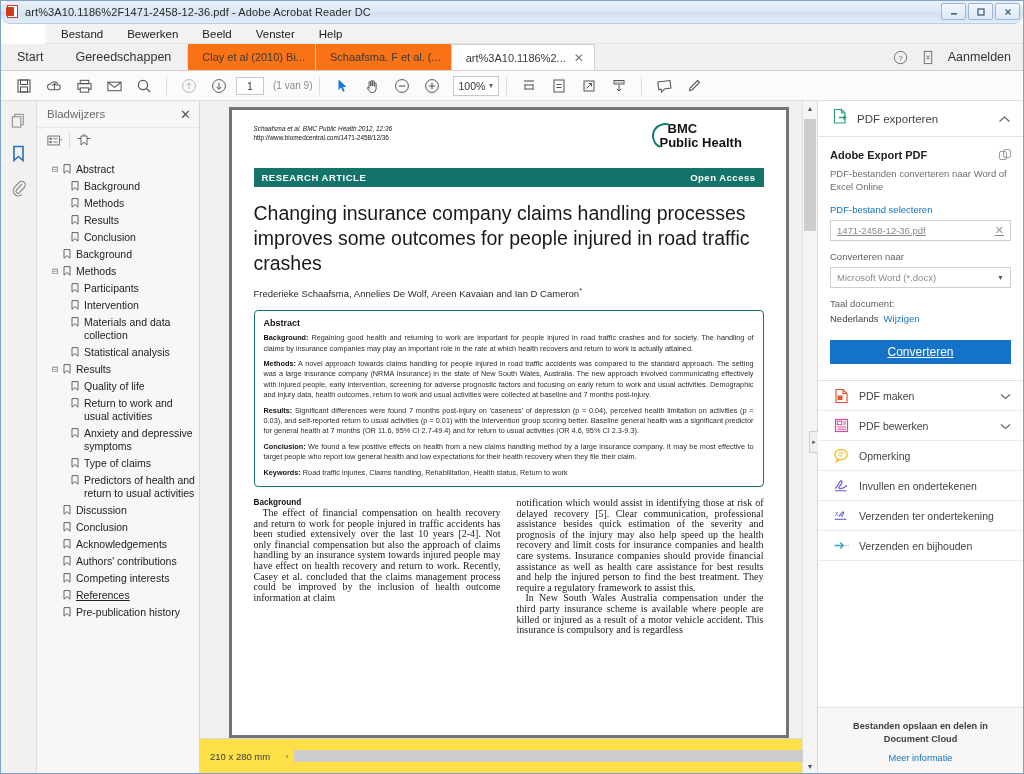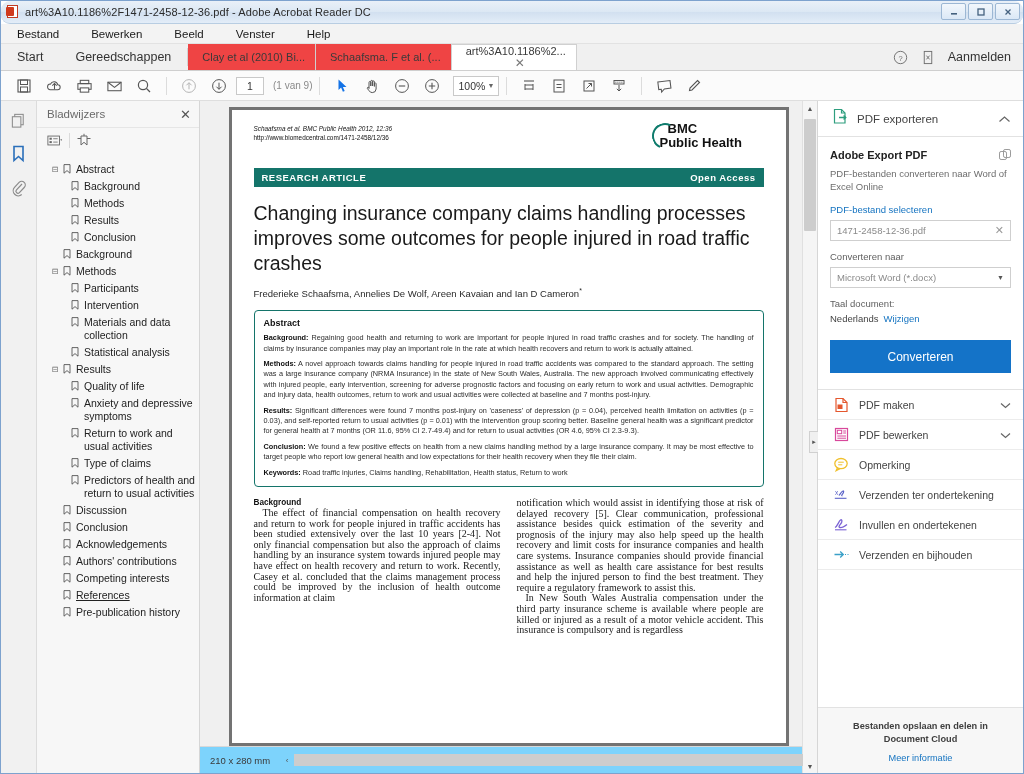--- a/index.html
+++ b/index.html
@@ -60,22 +60,23 @@
     display: flex; align-items: center; justify-content: center;
   }
   .winbtn svg { display: block; }
 
   
   .menubar {
     height: 20px;
     background: #f3f3f3;
     border-bottom: 1px solid #e2e2e2;
     display: flex; align-items: center;
-    padding-left: 8px; gap: 16px;
+    padding-left: 8px; gap: 8px;
     flex: none;
+    margin-left: 44px;
   }
   .menuitem {
     font-size: 11.5px; color: #1a1a1a;
     padding: 2px 8px;
     white-space: nowrap;
   }
 
   
   .tabbar {
     height: 27px;
@@ -89,30 +90,29 @@
     display: flex; align-items: center;
     padding: 0 16px;
     font-size: 12.5px; color: #333;
     background: #f0f0f0;
   }
   .tabsep { width: 1px; background: #d3d3d3; margin: 4px 0; }
   .doctab {
     display: flex; align-items: center;
     padding: 0 10px 0 14px;
     font-size: 11px; color: #3a3a3a;
-    background: #ef4444;
+    background: #f97316;
     border-right: 1px solid #d0d0d0;
     min-width: 120px;
     max-width: 160px;
     white-space: nowrap; overflow: hidden;
   }
   .doctab.active {
     background: #ffffff;
     border-top: 1px solid #d0d0d0;
-    flex-direction: column;
   }
   .doctab .tx { overflow: hidden; text-overflow: ellipsis; }
   .doctab .cls {
     margin-left: 8px; font-size: 12px; color: #777;
     line-height: 1;
   }
   .tabspacer { flex: 1; }
   .tabright {
     display: flex; align-items: center; gap: 13px;
     padding-right: 12px;
@@ -321,21 +321,21 @@
   .vsarrow { height: 14px; width: 15px; display:flex; align-items:center; justify-content:center; color:#555; font-size:7px; }
   .vstrack { flex: 1; width: 15px; position: relative; }
   .vsthumb {
     position: absolute; left: 1px; top: 4px;
     width: 12px; height: 112px;
     background: #cdcdcd; border-radius: 1px;
   }
 
   
   .statusbar {
-    height: 27px; background: #7dd3fc;
+    height: 35px; background: #fde047;
     border-top: 1px solid #d8d8d8;
     display: flex; align-items: center;
     flex: none;
   }
   .sb-size {
     font-size: 9.5px; color: #3a3a3a;
     padding: 0 10px; white-space: nowrap;
   }
   .sb-arrow { width: 14px; text-align: center; font-size: 8px; color: #555; }
   .sb-track { flex: 1; height: 12px; background: #e7e7e7; position: relative; }
@@ -363,39 +363,40 @@
   }
   .tp-card .h { font-size: 11px; font-weight: bold; color: #222; }
   .tp-card .copyic { position: absolute; right: 11px; top: 11px; color: #9a9a9a; }
   .tp-card .sub { font-size: 9.5px; color: #6d6d6d; line-height: 13px; margin-top: 6px; }
   .tp-link { font-size: 9.5px; color: #1473c0; margin-top: 11px; }
   .tp-input {
     margin-top: 5px; height: 21px;
     border: 1px solid #cfcfcf; background: #fff;
     display: flex; align-items: center;
     padding: 0 6px;
-    font-size: 9.5px; color: #8a8a8a;
+    font-size: 9.5px; color: #8a8a8a; text-decoration: underline;
   }
   .tp-input .cl { margin-left: auto; color: #9a9a9a; font-size: 11px; }
   .tp-lbl { font-size: 9.5px; color: #5f5f5f; margin-top: 10px; }
   .tp-select {
     margin-top: 5px; height: 21px;
     border: 1px solid #cfcfcf; background: #fff;
     display: flex; align-items: center;
     padding: 0 6px;
     font-size: 9.5px; color: #8a8a8a;
   }
   .tp-select .ar { margin-left: auto; font-size: 7px; color: #555; }
   .tp-langrow { font-size: 9.5px; color: #444; margin-top: 4px; }
   .tp-langrow a { color: #1473c0; margin-left: 5px; }
   .tp-btn {
-    margin-top: 16px; height: 33px;
+    margin-top: 16px; height: 24px;
     background: #1473c8; color: #fff;
     display: flex; align-items: center; justify-content: center;
     font-size: 12px;
+    text-decoration: underline;
   }
   .tp-list { background: #fff; flex: 1; }
   .tp-row {
     height: 30px; display: flex; align-items: center;
     padding: 0 12px 0 14px;
     border-bottom: 1px solid #ececec;
     font-size: 10.5px; color: #444;
   }
   .tp-row .ic { width: 18px; display: flex; align-items: center; justify-content: center; flex: none; }
   .tp-row .lb { margin-left: 9px; }
@@ -754,29 +755,29 @@
               </svg>
             </span>
             <span class="bmlabel">Quality of life</span>
           </div>
           <div class="bmrow lvl1">
             <span class="bmicon">
               <svg width="8" height="10" viewBox="0 0 8 10">
                 <path d="M1 0.6 h6 v8.6 l-3 -2.6 l-3 2.6 z" fill="none" stroke="#555" stroke-width="0.9"></path>
               </svg>
             </span>
+            <span class="bmlabel">Return to work and usual activities</span>
+          </div>
+          <div class="bmrow lvl1">
+            <span class="bmicon">
+              <svg width="8" height="10" viewBox="0 0 8 10">
+                <path d="M1 0.6 h6 v8.6 l-3 -2.6 l-3 2.6 z" fill="none" stroke="#555" stroke-width="0.9"></path>
+              </svg>
+            </span>
             <span class="bmlabel">Anxiety and depressive symptoms</span>
-          </div>
-          <div class="bmrow lvl1">
-            <span class="bmicon">
-              <svg width="8" height="10" viewBox="0 0 8 10">
-                <path d="M1 0.6 h6 v8.6 l-3 -2.6 l-3 2.6 z" fill="none" stroke="#555" stroke-width="0.9"></path>
-              </svg>
-            </span>
-            <span class="bmlabel">Return to work and usual activities</span>
           </div>
           <div class="bmrow lvl1">
             <span class="bmicon">
               <svg width="8" height="10" viewBox="0 0 8 10">
                 <path d="M1 0.6 h6 v8.6 l-3 -2.6 l-3 2.6 z" fill="none" stroke="#555" stroke-width="0.9"></path>
               </svg>
             </span>
             <span class="bmlabel">Type of claims</span>
           </div>
           <div class="bmrow lvl1">
@@ -984,35 +985,35 @@
                 <ellipse cx="8" cy="6.6" rx="6.2" ry="5.1" fill="none" stroke="#f0c02c" stroke-width="1.3"></ellipse>
                 <path d="M4.6 10.5 L3.2 13.6 L7 11.6" fill="none" stroke="#f0c02c" stroke-width="1.3"></path>
                 <path d="M5.2 5.2 L10.8 5.2 M5.2 7.8 L9.3 7.8" stroke="#f0c02c" stroke-width="1"></path>
               </svg>
           </span>
           <span class="lb">Opmerking</span>
         </div>
         <div class="tp-row">
           <span class="ic">
             <svg width="16" height="15" viewBox="0 0 16 15">
+                <path d="M2 10.5 c2.5 -1 3.5 -6 5.5 -7.5 c1.5 -1 2 1.5 0.5 3.5 c-1.5 2 -3 3.5 -1 4 c2 0.5 5 -1.5 7 -3" fill="none" stroke="#7b63d4" stroke-width="1.3"></path>
+                <path d="M2 12.8 L13.5 12.8" stroke="#7b63d4" stroke-width="1.1"></path>
+              </svg>
+          </span>
+          <span class="lb">Invullen en ondertekenen</span>
+        </div>
+        <div class="tp-row">
+          <span class="ic">
+            <svg width="16" height="15" viewBox="0 0 16 15">
                 <text x="2" y="8" font-size="6.5" fill="#5b63c8" font-family="Liberation Sans">x</text>
                 <path d="M6 8.5 c1.5 -2 2.5 -4 4 -4.5 c1 -0.3 0.8 1.5 -0.3 2.8 c-1 1.2 -1.5 2 -0.3 2" fill="none" stroke="#5b63c8" stroke-width="1.2"></path>
                 <path d="M1.8 11.3 L13.5 11.3" stroke="#5b63c8" stroke-width="1.1"></path>
               </svg>
           </span>
           <span class="lb">Verzenden ter ondertekening</span>
-        </div>
-        <div class="tp-row">
-          <span class="ic">
-            <svg width="16" height="15" viewBox="0 0 16 15">
-                <path d="M2 10.5 c2.5 -1 3.5 -6 5.5 -7.5 c1.5 -1 2 1.5 0.5 3.5 c-1.5 2 -3 3.5 -1 4 c2 0.5 5 -1.5 7 -3" fill="none" stroke="#7b63d4" stroke-width="1.3"></path>
-                <path d="M2 12.8 L13.5 12.8" stroke="#7b63d4" stroke-width="1.1"></path>
-              </svg>
-          </span>
-          <span class="lb">Invullen en ondertekenen</span>
         </div>
         <div class="tp-row">
           <span class="ic">
             <svg width="17" height="13" viewBox="0 0 17 13">
                 <path d="M1.5 6.5 L10 6.5 M7.2 3.5 L10.3 6.5 L7.2 9.5" fill="none" stroke="#3aa0c8" stroke-width="1.3"></path>
                 <path d="M12 6.5 L13 6.5 M14.5 6.5 L15.5 6.5" stroke="#3aa0c8" stroke-width="1.2"></path>
               </svg>
           </span>
           <span class="lb">Verzenden en bijhouden</span>
         </div>

